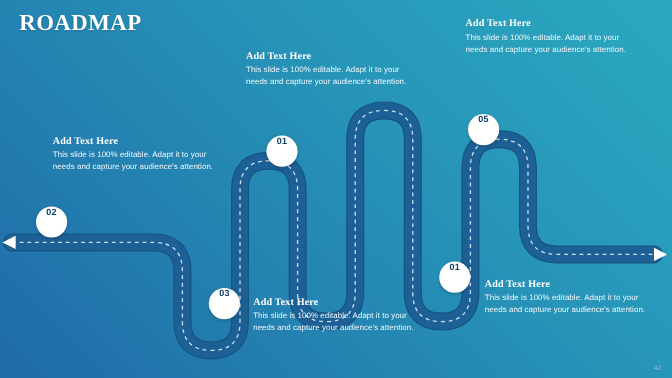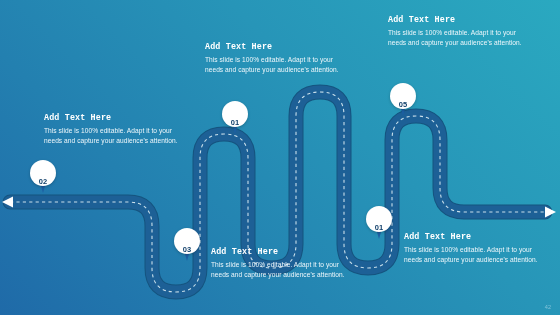--- a/index.html
+++ b/index.html
@@ -34,21 +34,21 @@
     top: 0;
     width: 560px;
     height: 315px;
   }
   
   .textblock {
     position: absolute;
     width: 140px;
   }
   .tb-head {
-    font-family: Liberation Mono, monospace;
+    font-family: Liberation Serif, serif;
     font-weight: bold;
     font-size: 8.4px;
     color: #ffffff;
     margin: 0 0 2.5px 0;
     letter-spacing: 0.15px;
   }
   .tb-body {
     font-family: "Liberation Sans", sans-serif;
     font-size: 6.6px;
     line-height: 1.62;
@@ -58,28 +58,28 @@
   }
   
   .marker {
     position: absolute;
     width: 26px;
     height: 26px;
   }
   .marker-circle {
     position: absolute;
     left: 0;
-    top: 0;
+    top: 12px;
     width: 26px;
     height: 26px;
     border-radius: 50%;
     background: #ffffff;
     box-shadow: 0 1px 3px rgba(0,0,0,0.22);
     display: flex;
-    align-items: flex-end;
+    align-items: flex-start;
     justify-content: center;
   }
   .marker-num {
     font-family: "Liberation Sans", sans-serif;
     font-size: 7.5px;
     font-weight: bold;
     color: #12406b;
     letter-spacing: 0.2px;
   }
   .marker-tail {
@@ -101,20 +101,21 @@
     font-family: "Liberation Sans", sans-serif;
     font-size: 5.6px;
     color: #7fc3da;
   }
 </style>
 </head>
 <body>
 
 <div id="slide">
 
+  <div id="title">ROADMAP</div>
 
   <svg id="road-layer" viewBox="0 0 560 315" xmlns="http://www.w3.org/2000/svg">
     <defs>
       <path id="roadpath" d="M 10,202
                L 128,202
                Q 152,202 152,226
                L 152,268
                Q 152,292 176,292
                Q 200,292 200,268
                L 200,158

